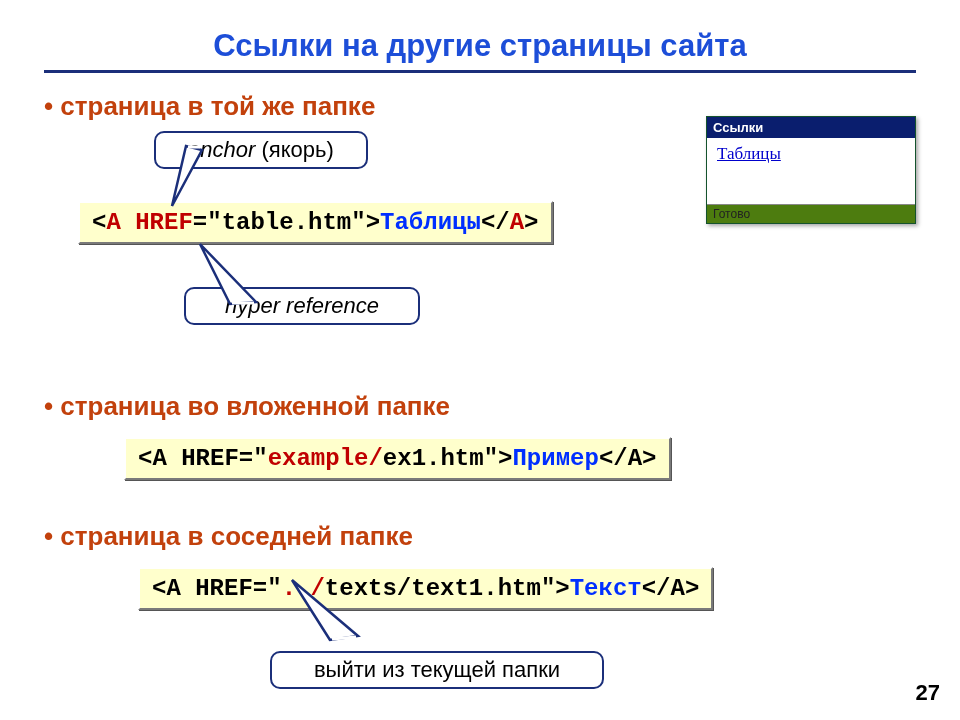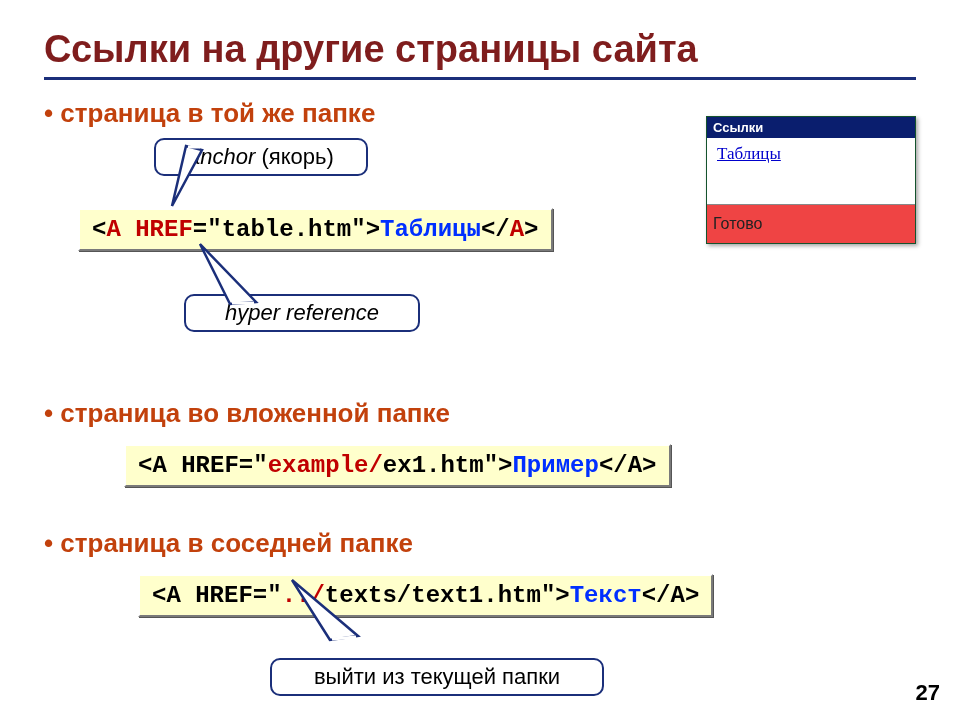--- a/index.html
+++ b/index.html
@@ -12,24 +12,25 @@
     position: relative;
     overflow: hidden;
   }
   .slide {
     padding: 28px 44px 0 44px;
     position: relative;
     height: 100%;
     box-sizing: border-box;
   }
   .title {
-    font-size: 38px;
-    font-weight: bold;
-    color: #7f1d1d;
+    font-size: 31px;
+    font-weight: bold;
+    color: #1d4ed8;
     margin: 0 0 6px 0;
+    text-align: center;
   }
   .title-rule {
     border: none;
     border-top: 3px solid #1b2f7a;
     margin: 0 0 18px 0;
   }
   .bullet {
     font-size: 26px;
     font-weight: bold;
     color: #c2410c;
@@ -99,25 +100,25 @@
     padding: 6px 10px 18px 10px;
     min-height: 42px;
   }
   .mw-link {
     color: #0000cc;
     text-decoration: underline;
     font-family: "Times New Roman", serif;
     font-size: 17px;
   }
   .mw-status {
-    background: #ef4444;
+    background: #4d7c0f;
     border-top: 1px solid #888;
-    padding: 10px 6px;
+    padding: 2px 6px;
     font-family: Tahoma, Arial, sans-serif;
-    font-size: 16px;
+    font-size: 12px;
     color: #222;
   }
 
   .pagenum {
     position: absolute;
     right: 20px;
     bottom: 14px;
     font-size: 22px;
     font-weight: bold;
     color: #000;

